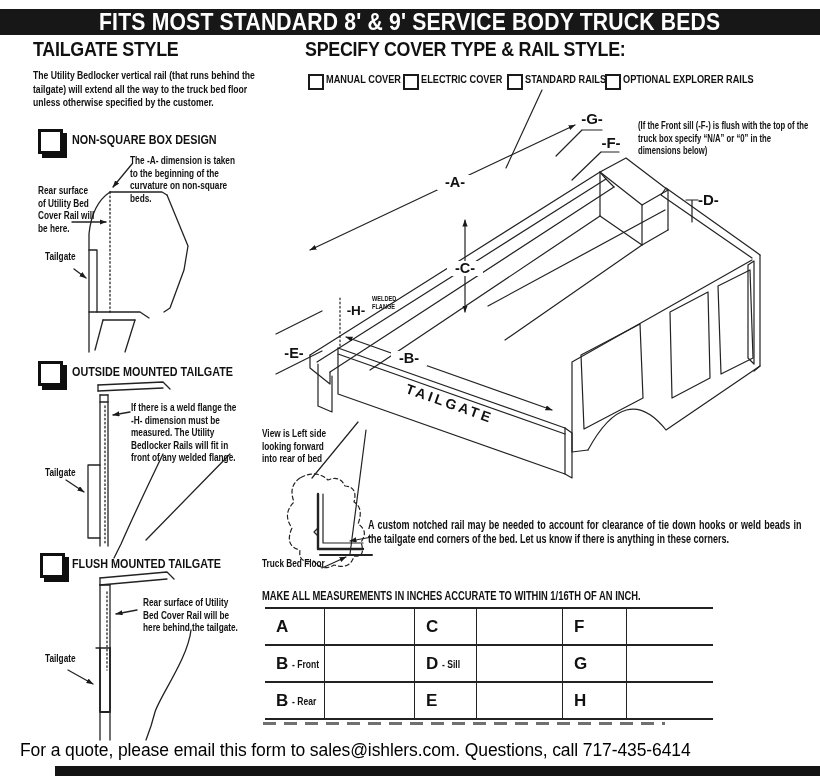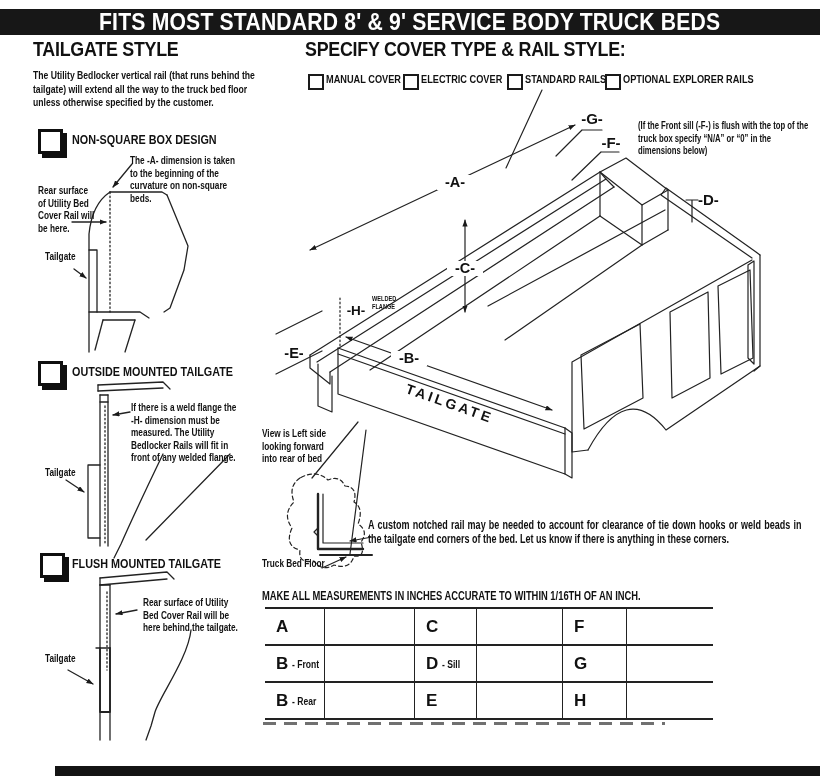--- a/index.html
+++ b/index.html
@@ -286,15 +286,16 @@
     <div class="cell inp"></div>
     <div class="cell lab">
       <span class="tlab">H</span>
       <span class="tsuf"></span>
       </div>
     <div class="cell inp last"></div>
   </div>
 
   <div class="clipline"></div>
 
+  <div class="footer">For a quote, please email this form to sales@ishlers.com.  Questions, call 717-435-6414</div>
   <div class="botbar"></div>
 
 </div>
 
 </body></html>

